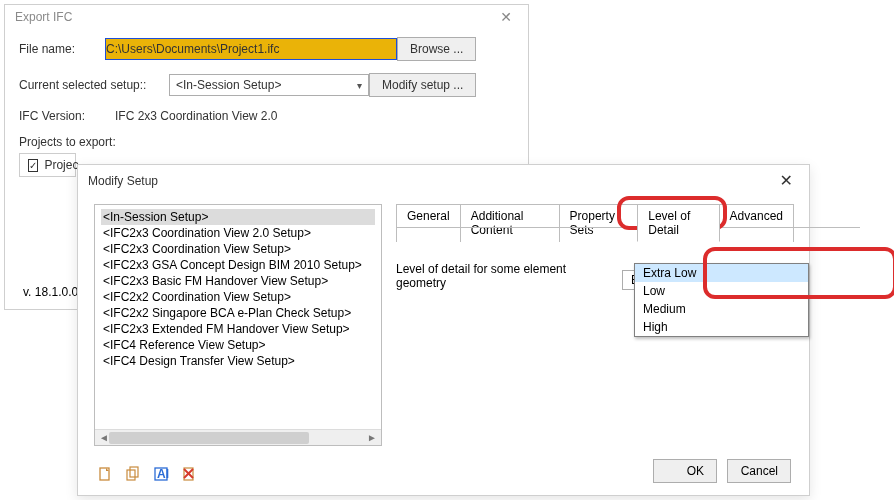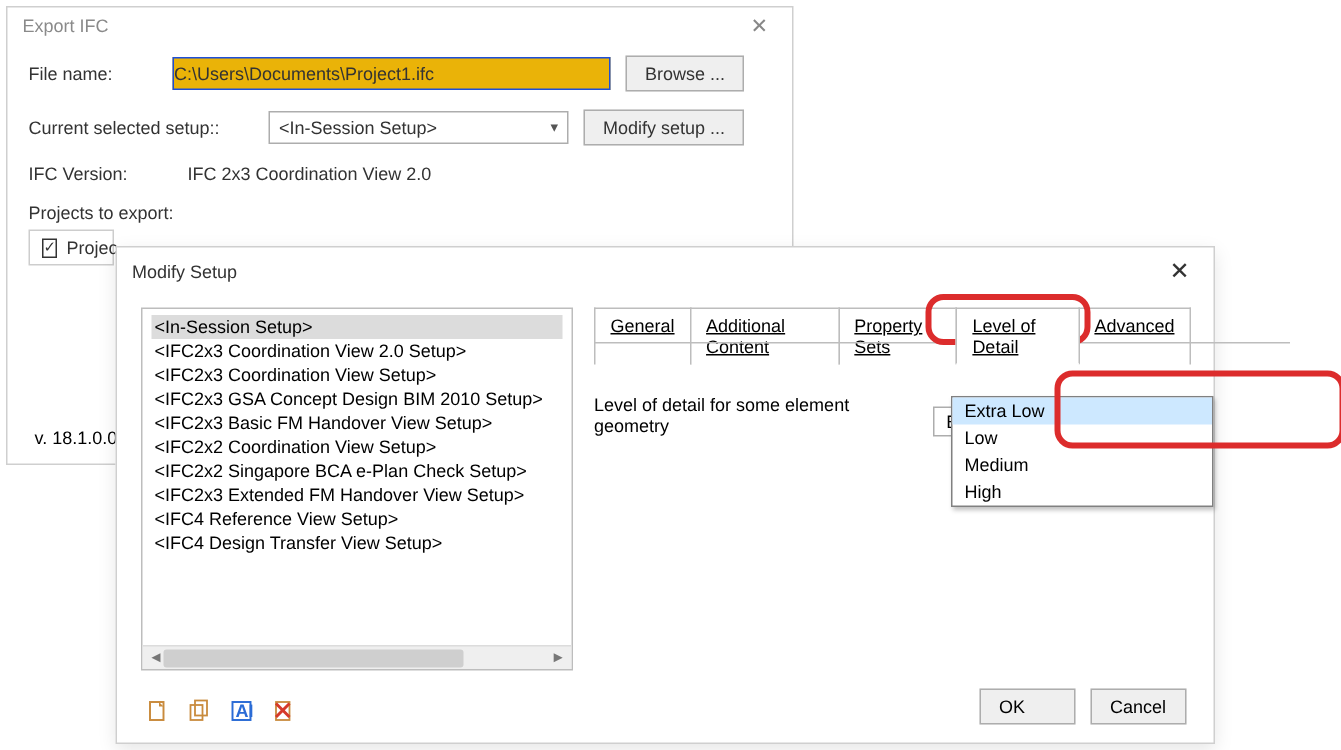--- a/index.html
+++ b/index.html
@@ -9,28 +9,28 @@
 .win1 {
   position: absolute; left: 4px; top: 4px; width: 525px; height: 306px;
   border: 1px solid #cfcfcf; background: #fff;
 }
 .win1-titlebar {
   display: flex; align-items: center; justify-content: space-between;
   padding: 4px 10px; color: #8a8a8a;
 }
 .win1-titlebar .close-x { font-size: 14px; color: #888; padding: 0 6px; }
 .win1-body { padding: 8px 14px 4px 14px; color: #333; }
-.row { display: flex; align-items: center; margin-bottom: 12px; gap: 10px; }
+.row { display: flex; align-items: center; margin-bottom: 12px; }
 .lbl { color: #333; }
 .textbox {
   border: 1px solid #1d4ed8; padding: 3px 0; background: #eab308;
 }
 .btn {
   border: 1px solid #adadad; background: #efefef; padding: 4px 12px;
-  min-width: 70px; text-align: left;
+  min-width: 70px; text-align: right;
 }
 .combo {
   border: 1px solid #adadad; background: #fff; padding: 3px 6px;
   display: flex; align-items: center; justify-content: space-between;
 }
 .combo .chev { color: #555; font-size: 10px; }
 .checkbox-row { border: 1px solid #cdcdcd; padding: 4px 8px; display: flex; align-items: center; gap: 6px; width: 57px; }
 .chk { width: 13px; height: 13px; border: 1px solid #333; display:inline-flex; align-items:center; justify-content:center; font-size:10px; color:#333; }
 .version { position: absolute; left: 18px; bottom: 10px; color: #000000; }
 
@@ -59,21 +59,21 @@
   display: flex; align-items: center; justify-content: space-between; padding: 0 4px;
 }
 .hscroll .thumb { position: absolute; left: 14px; top: 2px; width: 200px; height: 12px; background: #cfcfcf; border-radius: 2px; }
 .hscroll .arrow { color: #777; font-size: 10px; position: relative; z-index: 2; }
 
 .right-pane { flex: 1; position: relative; }
 
 .tabs { display: flex; position: relative; }
 .tab {
   border: 1px solid #bdbdbd; border-bottom: none; background: #fff;
-  padding: 4px 10px; margin-right: -1px; text-decoration: underline;
+  padding: 4px 10px; margin-right: -1px;
 }
 .tab.active { background: #fff; border-bottom: 1px solid #fff; position: relative; z-index: 2; }
 .tab-underline { border-bottom: 1px solid #bdbdbd; width: 464px; position: absolute; left: 0; top: 23px; }
 
 .lod-row { margin-top: 20px; display: flex; align-items: flex-end; gap: 8px; }
 .lod-combo {
   border: 1px solid #adadad; background: #fff; padding: 2px 8px;
   width: 175px; display:flex; align-items:center; justify-content: space-between;
 }
 .dropdown-list {

